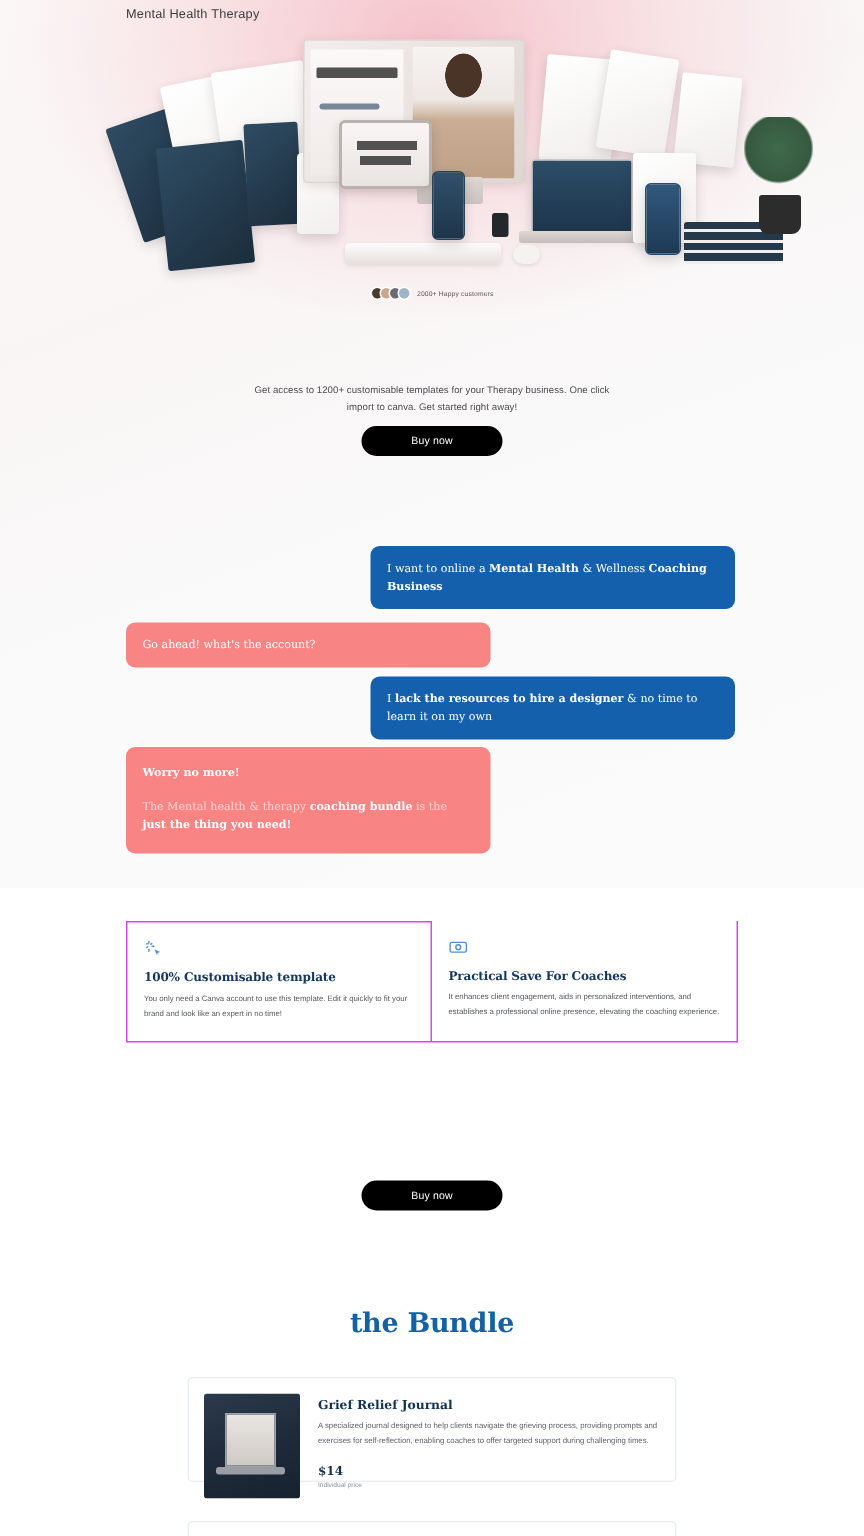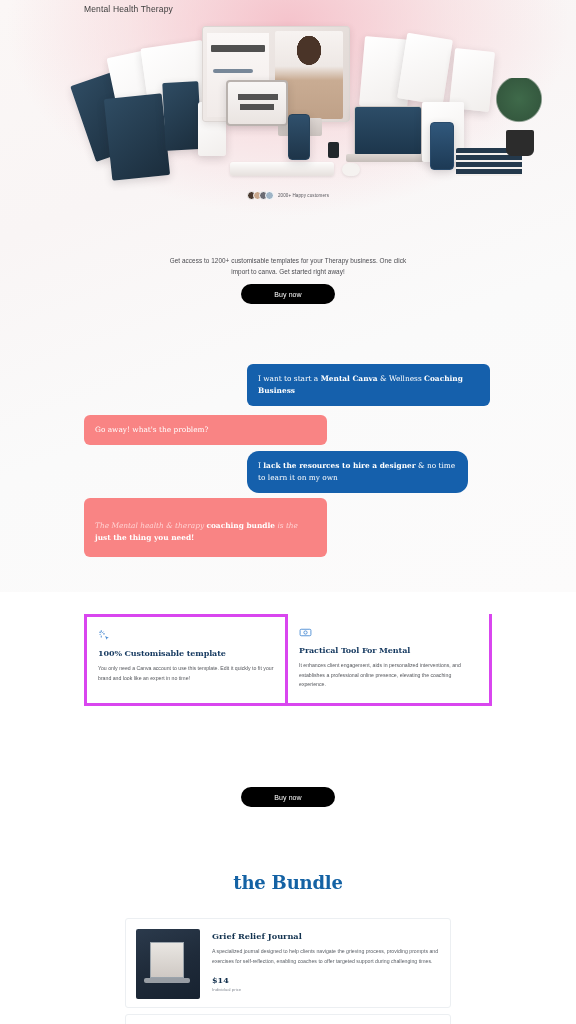--- a/index.html
+++ b/index.html
@@ -153,37 +153,37 @@
     font-family:"DejaVu Serif", serif;
     font-size:7.4px;
     line-height:1.62;
     padding:9px 11px;
   }
   .bub b { font-weight:700; }
   .bub-blue { background:#1560AC; color:#ffffff; }
   .bub-pink { background:#F98484; color:#ffffff; }
   .bub1 { left:247px; top:9px; width:243px; }
   .bub2 { left:84px; top:60px; width:243px; }
-  .bub3 { left:247px; top:96px; width:221px;border-radius:12px; }
+  .bub3 { left:247px; top:96px; width:243px; }
   .bub4 { left:84px; top:143px; width:243px; padding:11px 11px 13px; }
-  .bub4 .dim { color:#ffd2d2;font-style:italic; }
+  .bub4 .dim { color:#ffd2d2; }
   .bub4 .l1 { font-weight:700; }
   .bub4 .l2 { margin-top:11px; }
 
   
   .features-sec {
     position:absolute; top:592px; left:0; width:576px; height:232px;
     background:#ffffff;
   }
   .fgrid {
     position:absolute; left:84px; top:22px; width:408px;
     display:grid; grid-template-columns:1fr 1fr; gap:0;
   }
   .fcard {
-    border:3px solid #d946ef;
+    border:1px solid #d946ef;
     padding:11px 11px 13px;
     background:#fff;
     min-height:69px;
   }
   .fcard + .fcard { border-left:none; }
   .fcard.row2 { border-top:none; }
   .fcard.row2.right { border-left:none; }
   .ficon { width:13px; height:13px; margin-bottom:7px; }
   .ftitle {
     font-family:"DejaVu Serif", serif; font-weight:700;
@@ -197,21 +197,21 @@
   .bundle-sec { position:absolute; top:824px; left:0; width:576px; height:200px; background:#fff; }
   .bundle-title {
     text-align:center; font-family:"DejaVu Serif", serif; font-weight:700;
     font-size:18px; line-height:1.38; color:#1462A4; margin-top:22px; letter-spacing:-.2px;
   }
   .prod-card {
     position:absolute; left:125px; width:326px;
     border:1px solid #eceff2; border-radius:3px; background:#fff;
     display:flex; gap:12px; padding:10px;
   }
-  .prod1 { top:94px; height:90px; }
+  .prod1 { top:94px; height:70px; }
   .prod2 { top:190px; height:90px; }
   .prod-thumb {
     width:64px; height:70px; flex:0 0 64px; border-radius:2px;
     background:
       linear-gradient(135deg, rgba(255,255,255,.07) 0 2px, transparent 2px 14px),
       linear-gradient(160deg,#2b3a4c 0%, #1f2b3a 50%, #172230 100%);
     position:relative; overflow:hidden;
   }
   .prod-thumb .inner {
     position:absolute; left:14px; top:13px; width:34px; height:36px;
@@ -286,24 +286,25 @@
       </div>
       <span class="social-text">2000+ Happy customers</span>
     </div>
 
 
     <p class="hero-sub">Get access to 1200+ customisable templates for your Therapy business. One click import to canva. Get started right away!</p>
 
     <button class="btn-buy btn-hero">Buy now</button>
 
     <div class="chat">
-      <div class="bub bub-blue bub1" id="bub1" style="background: rgb(21, 96, 172);"><span>I want to start a </span><b>Mental Canva</b><span> &amp; Wellness </span><b>Coaching Business</b></div>
-      <div class="bub bub-pink bub2" id="bub2" style="background: rgb(249, 132, 132);"><span>Go away! what's the problem?</span></div>
+      <div class="bub bub-blue bub1" id="bub1" style="background: rgb(21, 96, 172);"><span>I want to online a </span><b>Mental Health</b><span> &amp; Wellness </span><b>Coaching Business</b></div>
+      <div class="bub bub-pink bub2" id="bub2" style="background: rgb(249, 132, 132);"><span>Go ahead! what's the account?</span></div>
       <div class="bub bub-blue bub3" id="bub3" style="background: rgb(21, 96, 172);"><span>I </span><b>lack the resources to hire a designer</b><span> &amp; no time to learn it on my own</span></div>
       <div class="bub bub-pink bub4" id="bub4" style="background: rgb(249, 132, 132);">
+          <div class="l1">Worry no more!</div>
           <div class="l2"><span class="dim">The Mental health &amp; therapy </span><b>coaching bundle</b><span class="dim"> is the</span><b> just the thing you need!</b></div>
         </div>
     </div>
   </section>
 
   <section class="features-sec">
     <div class="fgrid">
 
       <div class="fcard">
         <div class="ficon">
@@ -318,21 +319,21 @@
 
 
 
       <div class="fcard row2 right">
         <div class="ficon">
           <svg viewBox="0 0 24 24" width="13" height="13" fill="none" stroke="#4f8fd4" stroke-width="1.7">
             <rect x="2" y="6" width="20" height="12" rx="2"></rect>
               <circle cx="12" cy="12" r="3"></circle>
           </svg>
         </div>
-        <div class="ftitle">Practical Tool For Mental</div>
+        <div class="ftitle">Practical Save For Coaches</div>
         <div class="fdesc">It enhances client engagement, aids in personalized interventions, and establishes a professional online presence, elevating the coaching experience.</div>
       </div>
 
     </div>
   </section>
 
   <button class="btn-buy btn-feat">Buy now</button>
 
   <section class="bundle-sec">
     <h2 class="bundle-title">

